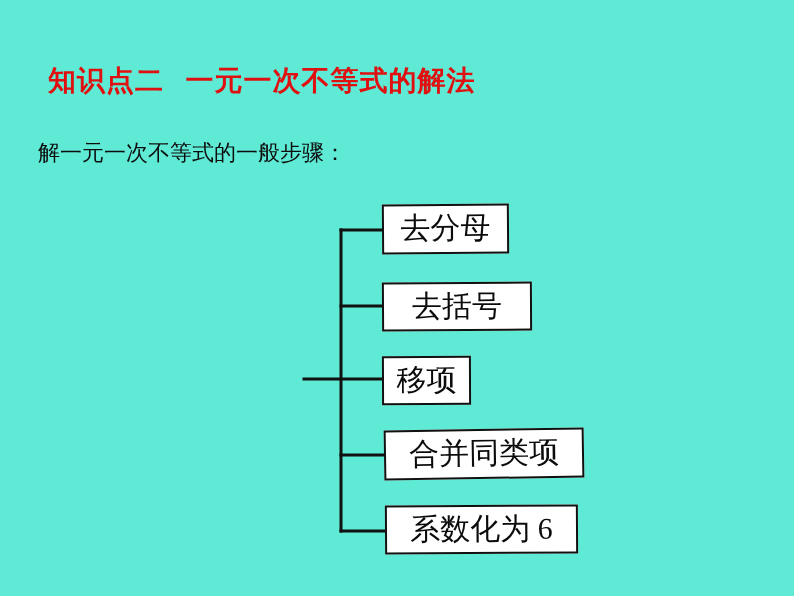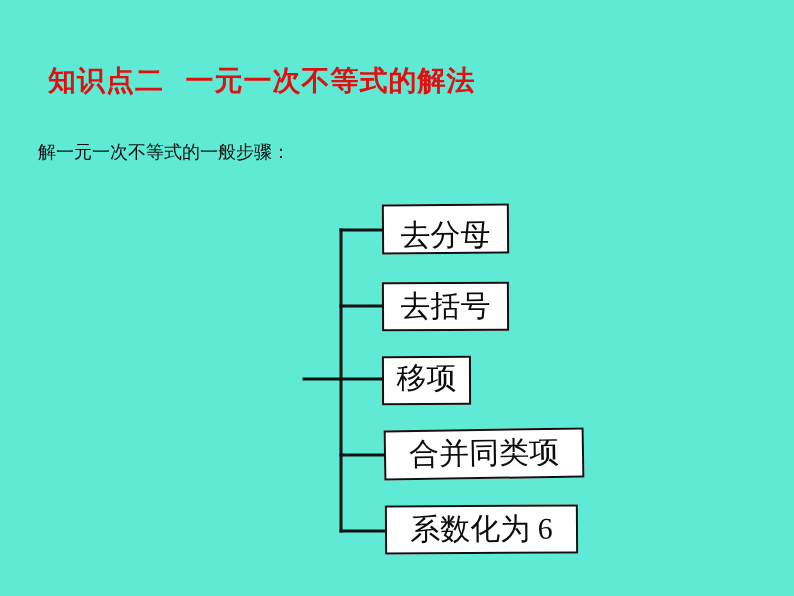--- a/index.html
+++ b/index.html
@@ -31,22 +31,22 @@
     letter-spacing: 1px;
     color: #e01010;
     white-space: pre;
   }
 
   
   .subtitle {
     position: absolute;
     left: 38px;
     top: 136px;
-    font-family: Liberation Mono, monospace;
-    font-size: 18px;
+    font-family: Liberation Serif, serif;
+    font-size: 22px;
     line-height: 34px;
     color: #0d0d0d;
     white-space: pre;
   }
 
   
   .diagram {
     position: absolute;
     left: 0;
     top: 0;
@@ -82,36 +82,34 @@
     width: 161px;
     height: 49px;
     transform: rotate(-0.25deg);
   }
   .node-1 {
     left: 382px;
     top: 204px;
     width: 127px;
     height: 50px;
     transform: rotate(-0.4deg);
-    align-items: flex-end;
   }
   .node-2 {
     left: 382px;
     top: 282px;
-    width: 127px;
+    width: 150px;
     height: 49px;
     transform: rotate(-0.3deg);
   }
   .node-3 {
     left: 382px;
     top: 356px;
     width: 89px;
     height: 49px;
     transform: rotate(-0.2deg);
-    font-family: Liberation Mono, monospace;
   }
   .node-4 {
     left: 384px;
     top: 429px;
     width: 200px;
     height: 50px;
     transform: rotate(-0.9deg);
   }
   .node-5 {
     left: 385px;

